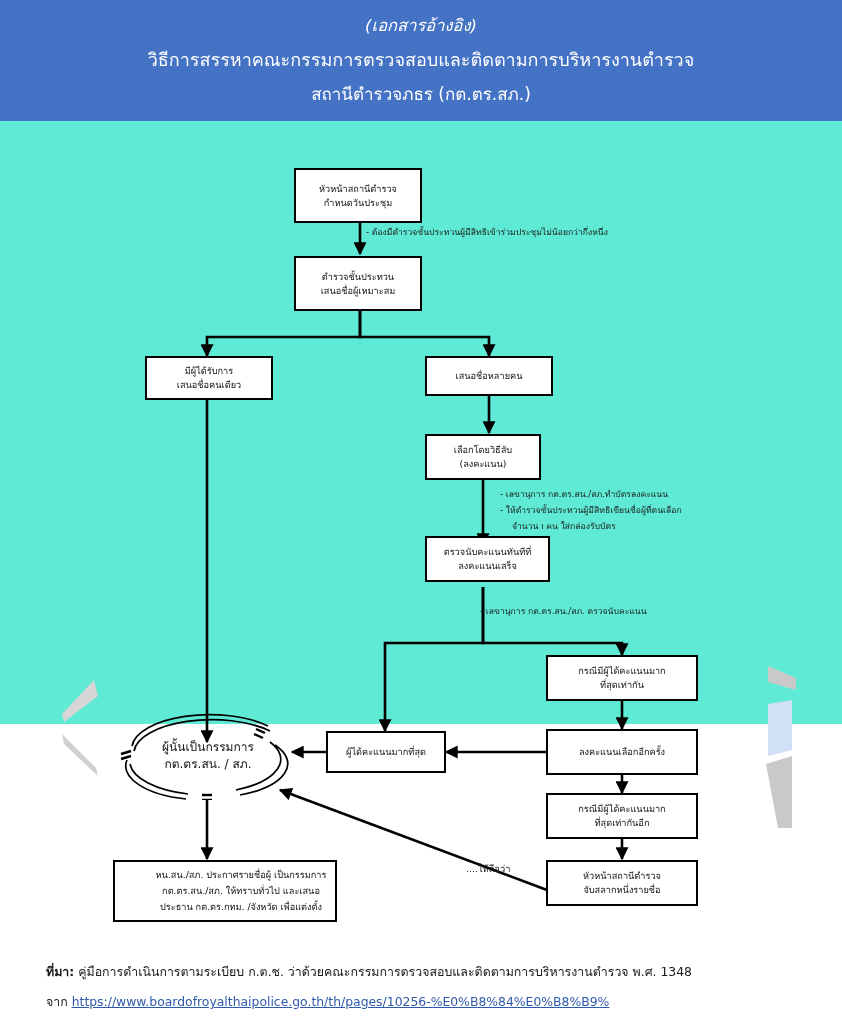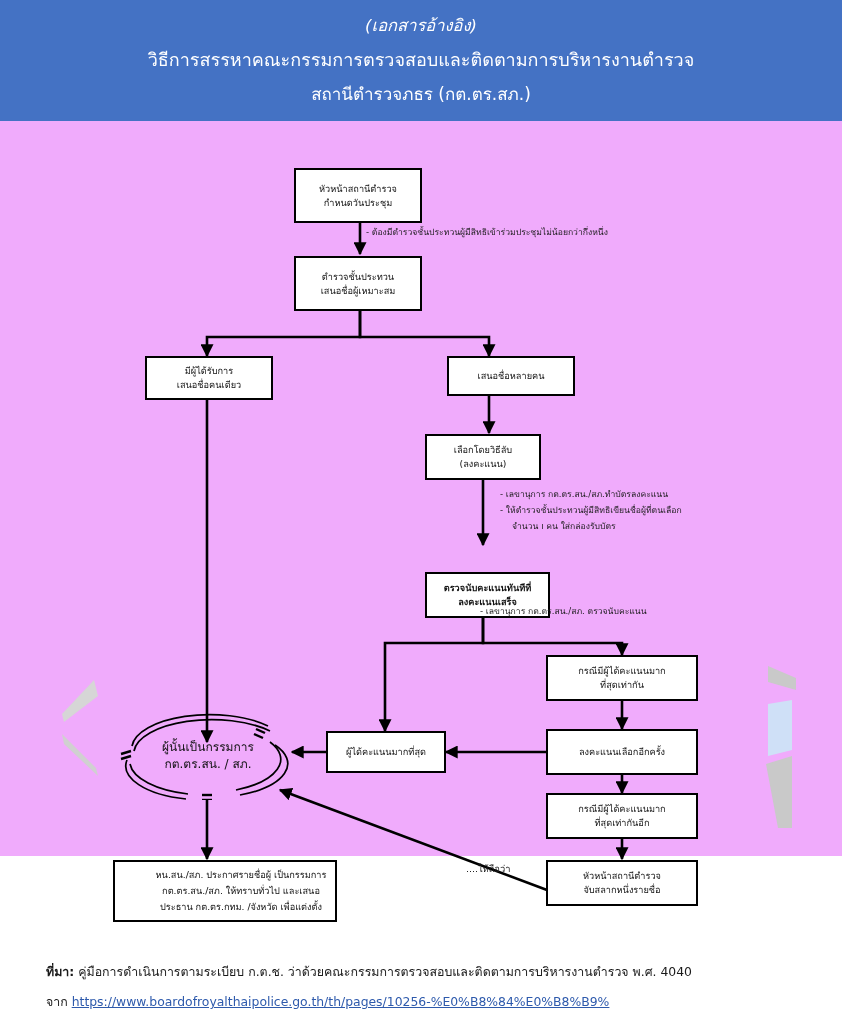--- a/index.html
+++ b/index.html
@@ -11,22 +11,22 @@
     width: 842px;
     height: 1024px;
     position: relative;
     font-family: "DejaVu Sans", "Liberation Sans", sans-serif;
     overflow: hidden;
   }
   #page {
     position: absolute;
     left: 0; top: 0;
     width: 842px;
-    height: 856px;
-    background: #f0abfc;
+    height: 724px;
+    background: #5eead4;
   }
 
   
   #header-banner {
     position: absolute;
     left: 0; top: 0;
     width: 842px;
     height: 121px;
     background: #4472C4;
     color: #ffffff;
@@ -205,30 +205,30 @@
   <div class="node" style="left:294px; top:256px; width:128px; height:55px;">
     <span class="ln">ตำรวจชั้นประทวน</span>
     <span class="ln">เสนอชื่อผู้เหมาะสม</span>
   </div>
 
   <div class="node" style="left:145px; top:356px; width:128px; height:44px;">
     <span class="ln">มีผู้ได้รับการ</span>
     <span class="ln">เสนอชื่อคนเดียว</span>
   </div>
 
-  <div class="node" style="left:425px; top:356px; width:128px; height:40px;margin-left:22px;">
+  <div class="node" style="left:425px; top:356px; width:128px; height:40px;">
     <span class="ln">เสนอชื่อหลายคน</span>
   </div>
 
   <div class="node" style="left:425px; top:434px; width:116px; height:46px;">
     <span class="ln">เลือกโดยวิธีลับ</span>
     <span class="ln">(ลงคะแนน)</span>
   </div>
 
-  <div class="node" style="left:425px; top:572px; width:125px; height:46px;font-weight:bold;">
+  <div class="node" style="left:425px; top:536px; width:125px; height:46px;">
     <span class="ln">ตรวจนับคะแนนทันทีที่</span>
     <span class="ln">ลงคะแนนเสร็จ</span>
   </div>
 
   <div class="node" style="left:546px; top:655px; width:152px; height:46px;">
     <span class="ln">กรณีมีผู้ได้คะแนนมาก</span>
     <span class="ln">ที่สุดเท่ากัน</span>
   </div>
 
   <div class="node" style="left:546px; top:729px; width:152px; height:46px;">
@@ -283,20 +283,20 @@
   <div class="annot" style="left:500px; top:487px;">- เลขานุการ กต.ตร.สน./สภ.ทำบัตรลงคะแนน</div>
   <div class="annot" style="left:500px; top:503px;">- ให้ตำรวจชั้นประทวนผู้มีสิทธิเขียนชื่อผู้ที่ตนเลือก</div>
   <div class="annot" style="left:512px; top:519px;">จำนวน ı คน ใส่กล่องรับบัตร</div>
 
   <div class="annot" style="left:480px; top:604px;">- เลขานุการ กต.ตร.สน./สภ. ตรวจนับคะแนน</div>
 
   <div class="annot" style="left:466px; top:861px; font-size:9.4px;">....ให้ถือว่า</div>
 
   <div id="footer">
     <span class="src-line">
-      <span class="src-label">ที่มา:</span><span> คู่มือการดำเนินการตามระเบียบ ก.ต.ช. ว่าด้วยคณะกรรมการตรวจสอบและติดตามการบริหารงานตำรวจ พ.ศ. 4040</span>
+      <span class="src-label">ที่มา:</span><span> คู่มือการดำเนินการตามระเบียบ ก.ต.ช. ว่าด้วยคณะกรรมการตรวจสอบและติดตามการบริหารงานตำรวจ พ.ศ. 1348</span>
     </span>
     <span class="from-line">
       <span>จาก </span><span class="url">https://www.boardofroyalthaipolice.go.th/th/pages/10256-%E0%B8%84%E0%B8%B9%</span>
     </span>
   </div>
 
 </div>
 
 </body></html>

